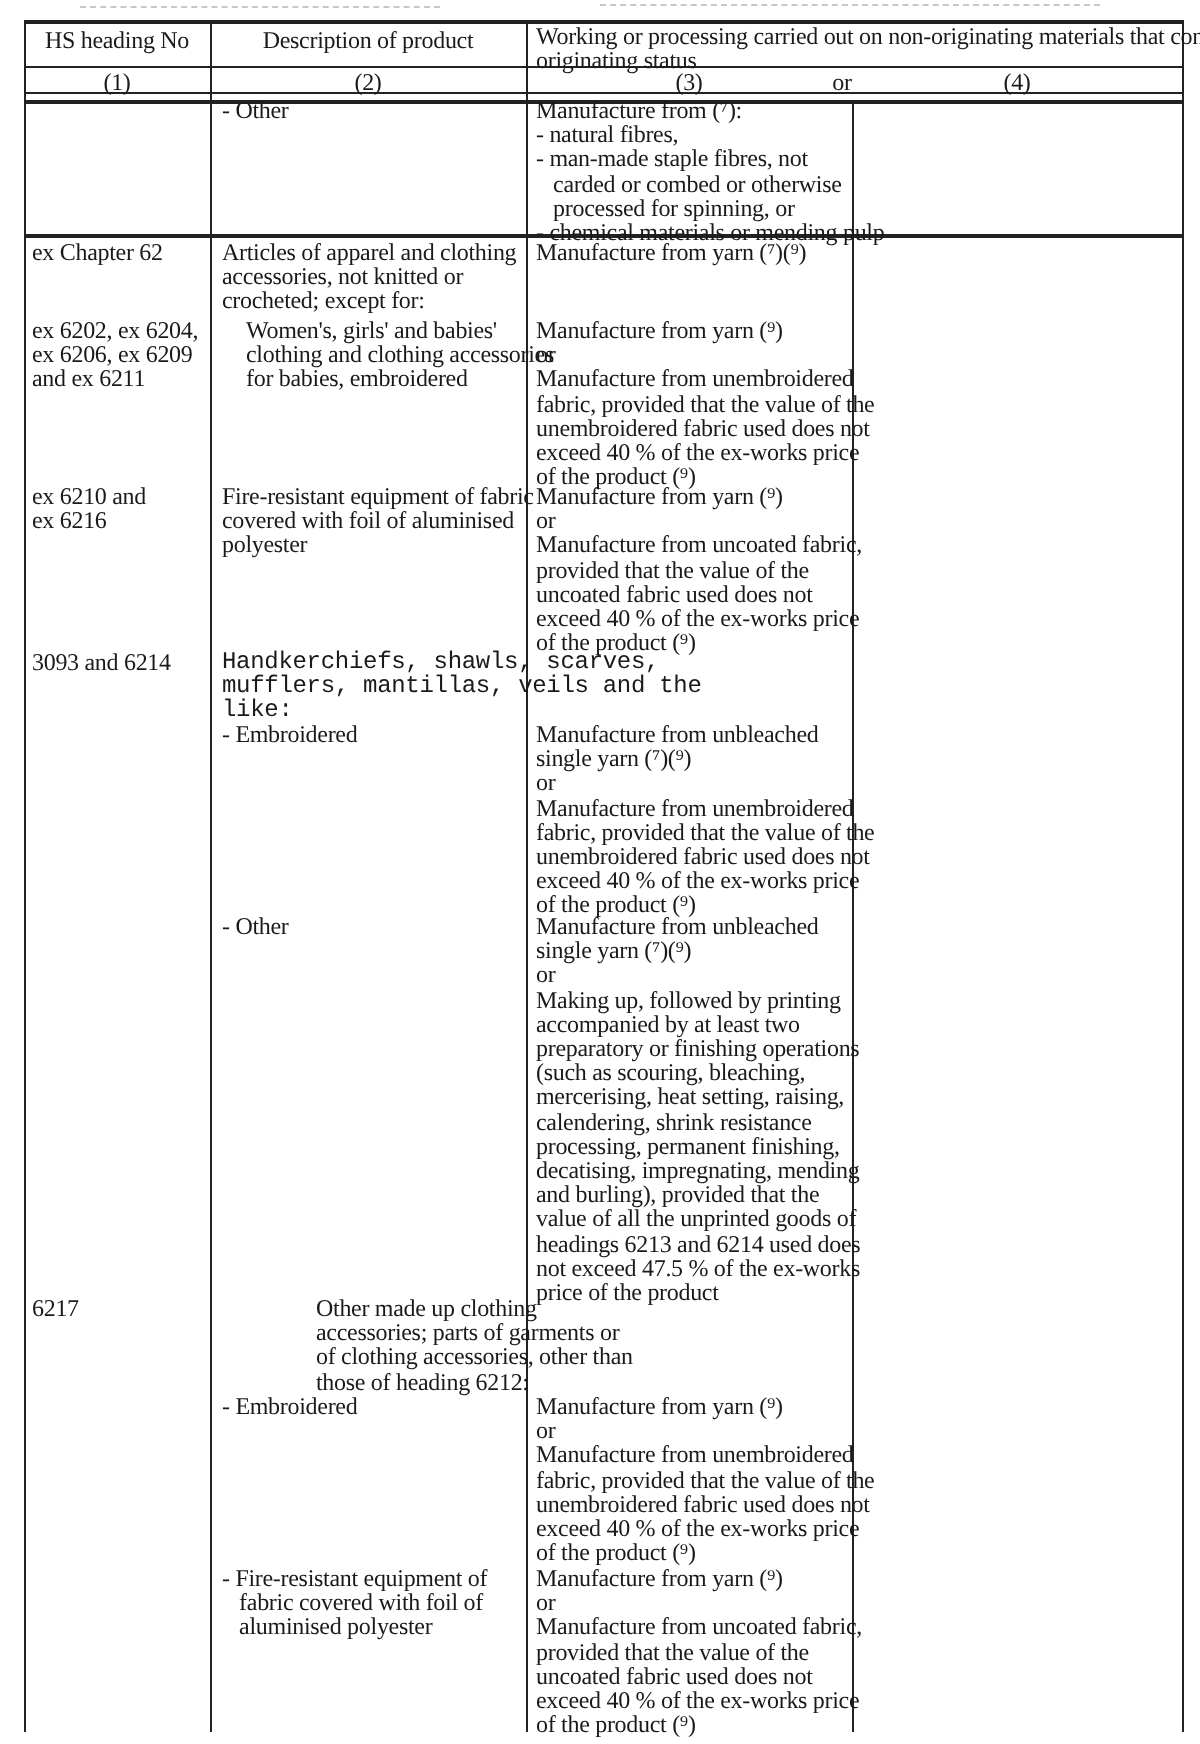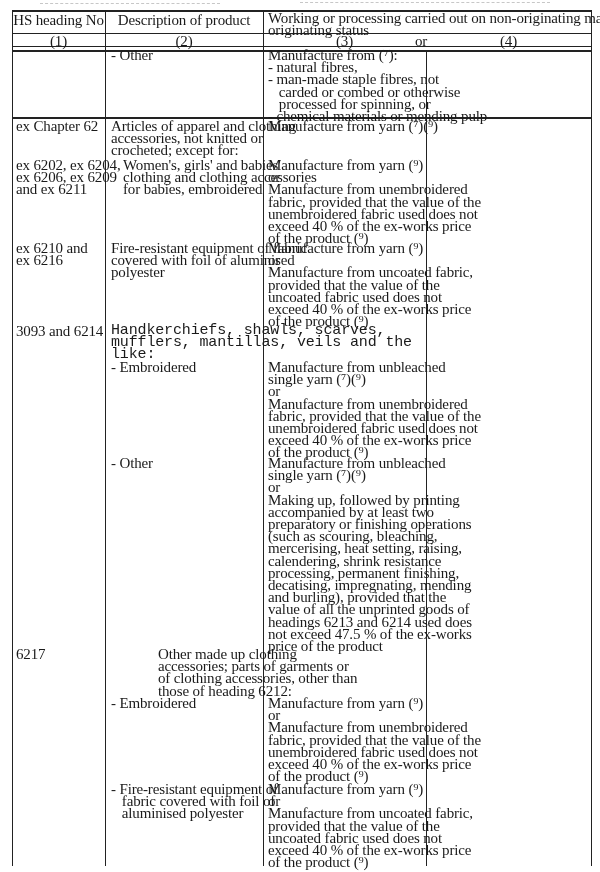--- a/index.html
+++ b/index.html
@@ -4,21 +4,21 @@
 <title>Document</title>
 <style>
   html,body{margin:0;padding:0;}
   body{
     width:600px;height:872px;position:relative;background:#ffffff;
     font-family:"Liberation Serif","DejaVu Serif",serif;
     color:#1a1a1a;overflow:hidden;
   }
   .cell{
     position:absolute;
-    font-size:15px;line-height:12.2px;letter-spacing:-0.15px;
+    font-size:12px;line-height:12.2px;letter-spacing:-0.15px;
     white-space:pre;color:#1a1a1a;
   }
   .center{text-align:center;}
   .hline{position:absolute;background:#222;left:12px;width:580px;}
   .vline{position:absolute;background:#222;width:1px;}
   .artifact{position:absolute;border-top:1px dashed #9a9a9a;opacity:.55;}
 </style>
 </head>
 <body>
 

